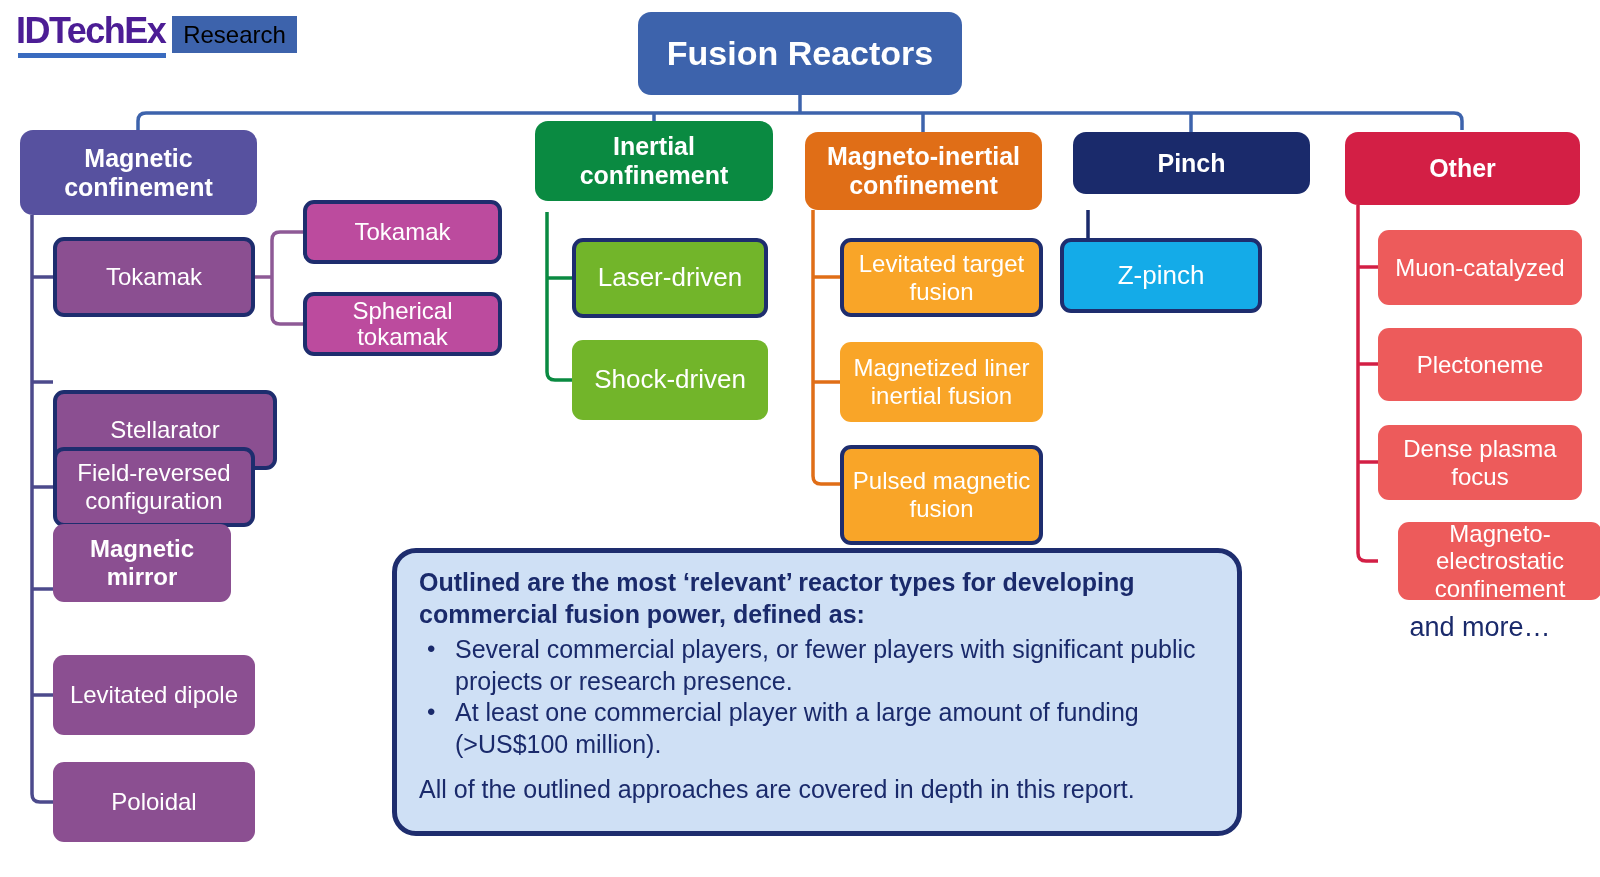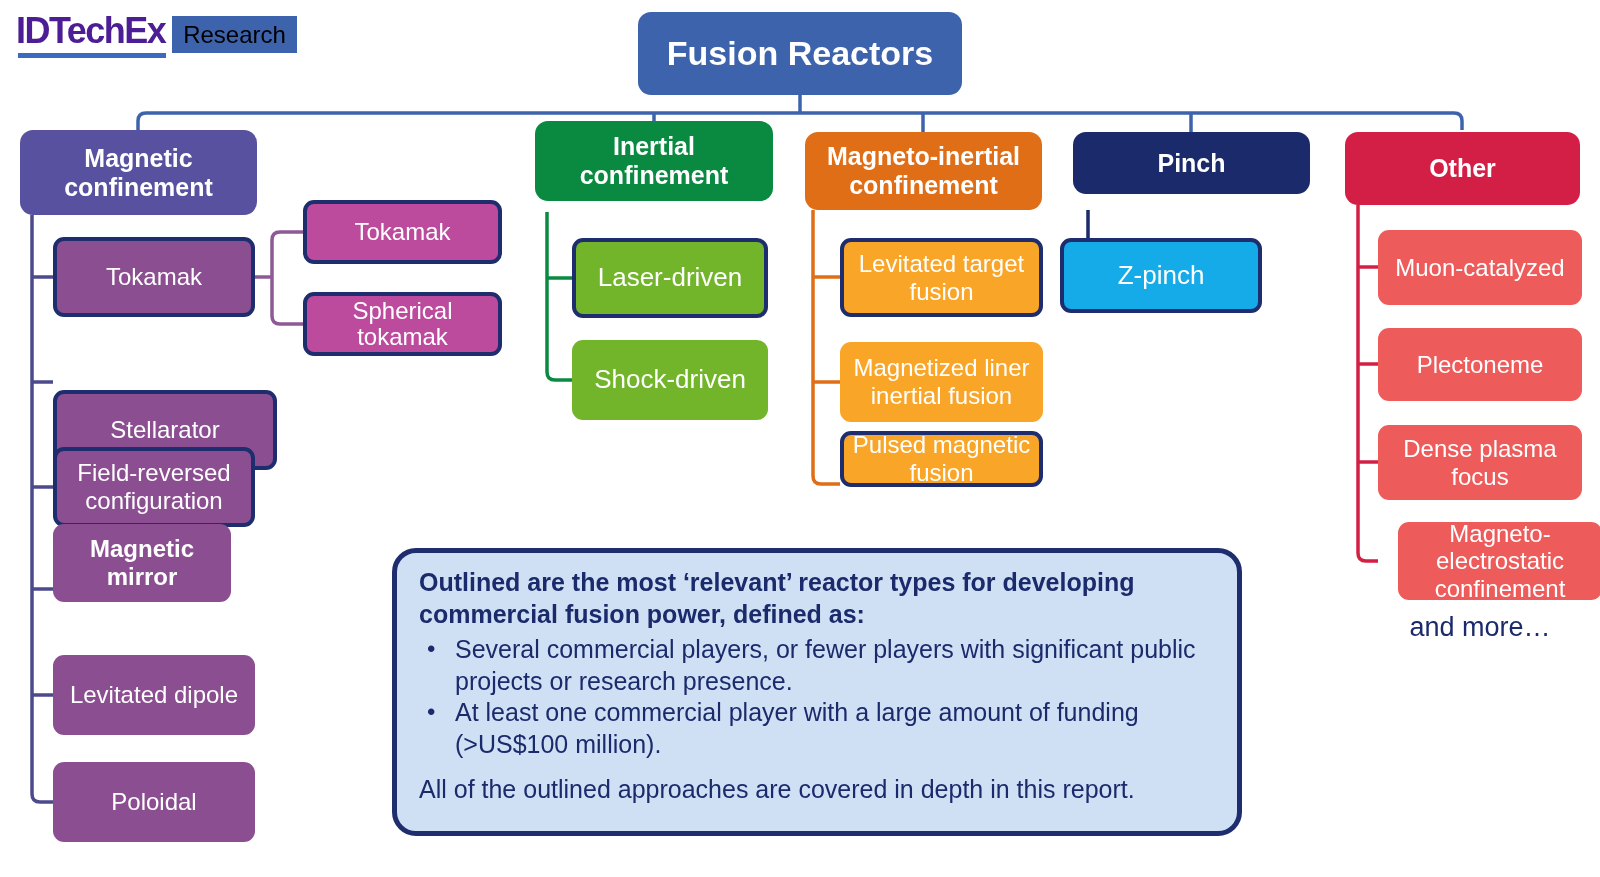--- a/index.html
+++ b/index.html
@@ -45,21 +45,21 @@
   .b-sub-tokamak{left:303px;top:200px;width:199px;height:64px;}
   .b-sub-spherical{left:303px;top:292px;width:199px;height:64px;line-height:1.1;}
   
   .b-in-h{left:535px;top:121px;width:238px;height:80px;}
   .b-laser{left:572px;top:238px;width:196px;height:80px;font-size:26px;}
   .b-shock{left:572px;top:340px;width:196px;height:80px;font-size:26px;}
   
   .b-mic-h{left:805px;top:132px;width:237px;height:78px;}
   .b-mtf{left:840px;top:238px;width:203px;height:79px;}
   .b-mlif{left:840px;top:342px;width:203px;height:80px;}
-  .b-pmf{left:840px;top:431px;width:203px;height:56px;}
+  .b-pmf{left:840px;top:445px;width:203px;height:100px;}
   
   .b-pinch-h{left:1073px;top:132px;width:237px;height:62px;}
   .b-zpinch{left:1060px;top:238px;width:202px;height:75px;font-size:26px;}
   
   .b-other-h{left:1345px;top:132px;width:235px;height:73px;}
   .b-muon{left:1378px;top:230px;width:204px;height:75px;}
   .b-plectoneme{left:1378px;top:328px;width:204px;height:73px;}
   .b-dpf{left:1378px;top:425px;width:204px;height:75px;}
   .b-mec{left:1378px;top:522px;width:204px;height:78px;line-height:1.13;padding:2px 4px;margin-left:20px;}
   .and-more{position:absolute;left:1378px;top:612px;width:204px;text-align:center;

